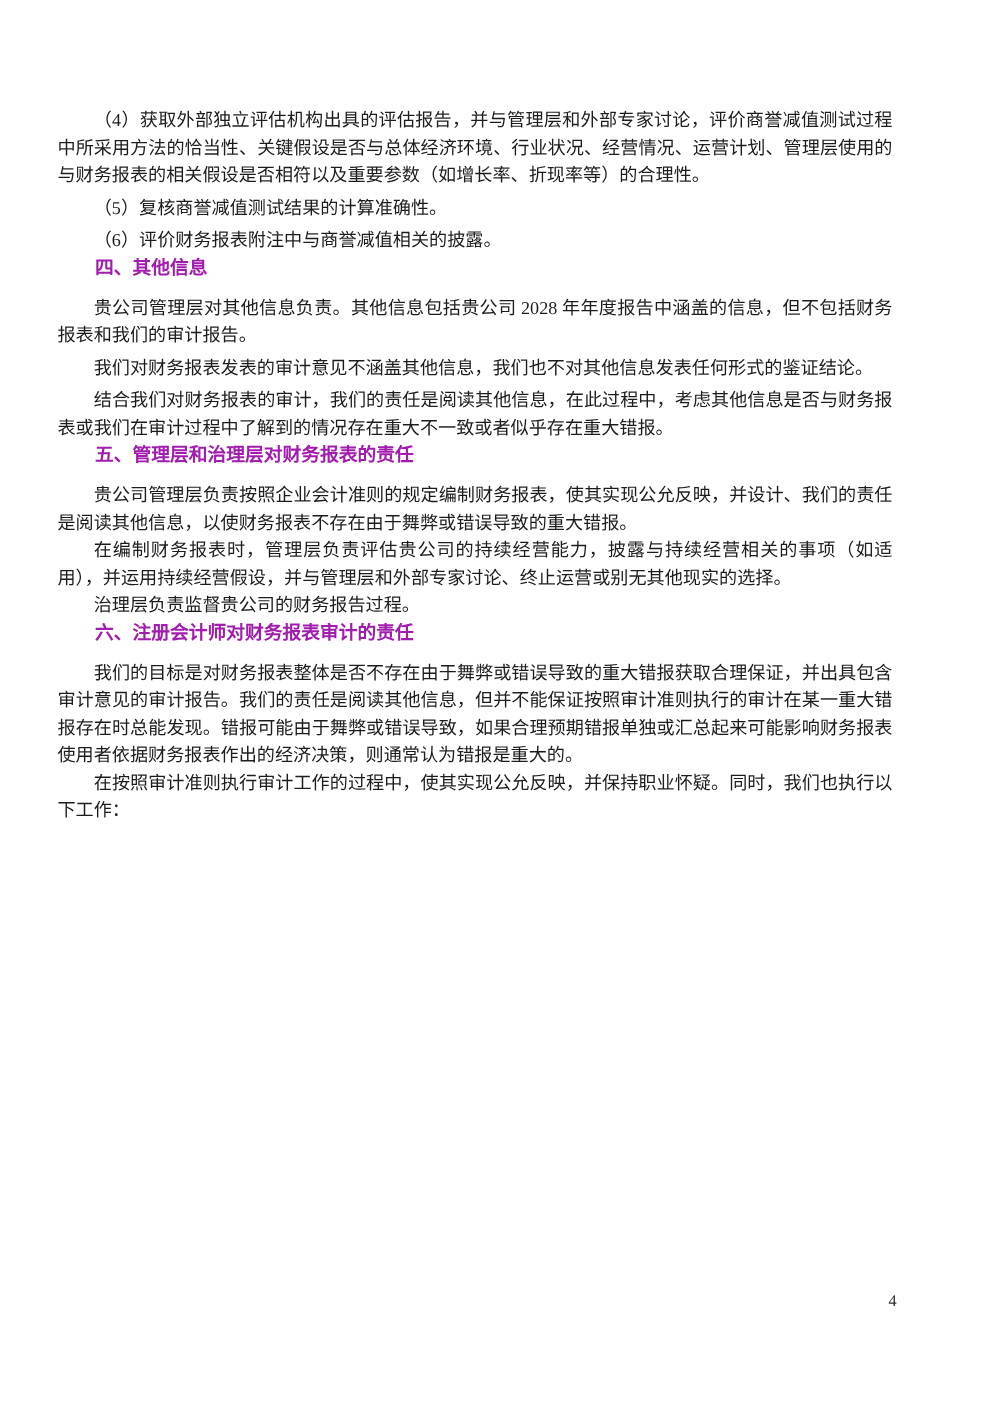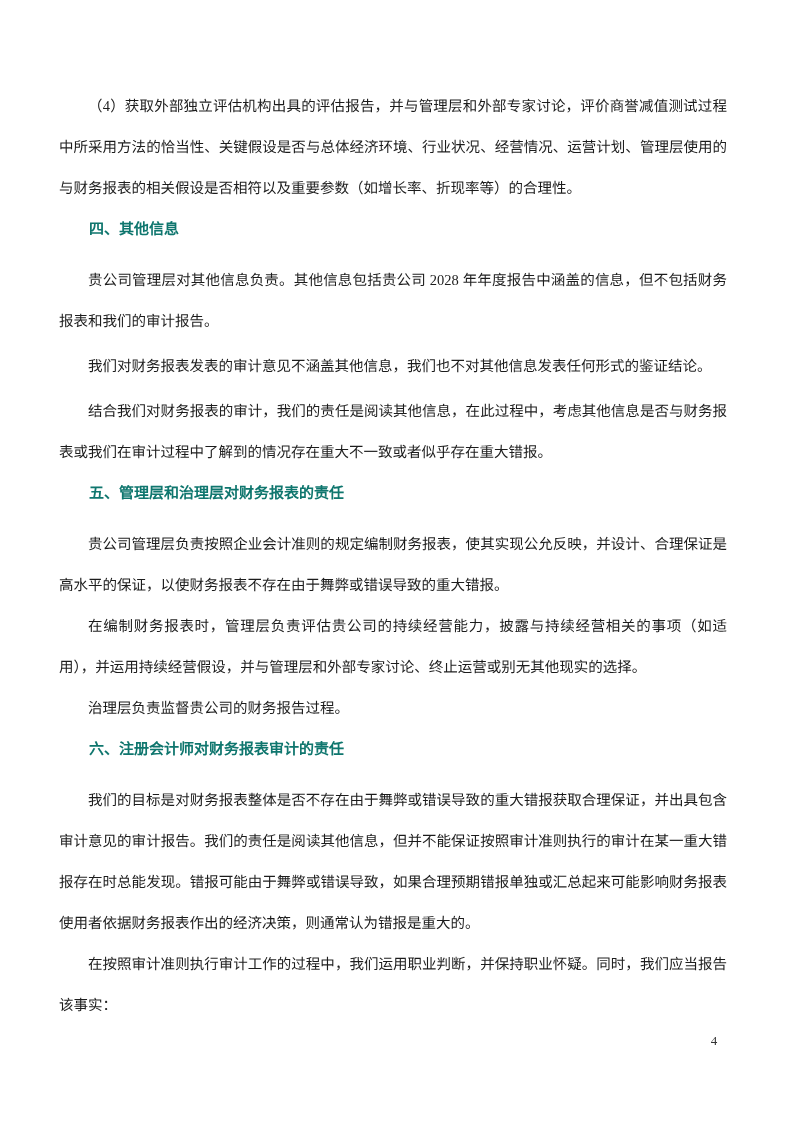--- a/index.html
+++ b/index.html
@@ -10,65 +10,67 @@
   .page {
     position: relative;
     width: 793px;
     height: 1122px;
     background: #ffffff;
     overflow: hidden;
     font-family: "Liberation Serif", "DejaVu Serif", serif;
   }
   .content {
     position: absolute;
-    left: 59px;
+    left: 46px;
     top: 86px;
     width: 668px;
     font-size: 14.5px;
-    line-height: 41px;
+    line-height: 22px;
     color: #1c1c1c;
     text-align: justify;
     text-justify: inter-character;
     font-family: Liberation Serif, serif;
   }
   .para {
     margin: 0;
     text-indent: 2em;
   }
   .mt4 { margin-top: 4px; }
   .heading {
     margin: 0 0 10px 0;
     font-weight: bold;
-    color: #0f766e;
+    color: #a21caf;
     text-indent: 2em;
     font-size: 15px;
   }
   .page-number {
     position: absolute;
     left: 704px;
     top: 1033px;
     width: 20px;
     text-align: center;
     font-size: 13px;
     color: #333333;
     font-family: "Liberation Serif", "DejaVu Serif", serif;
   }
 </style>
 </head>
 <body>
 
 <div class="page">
   <div class="content">
     <p class="para">（4）获取外部独立评估机构出具的评估报告，并与管理层和外部专家讨论，评价商誉减值测试过程中所采用方法的恰当性、关键假设是否与总体经济环境、行业状况、经营情况、运营计划、管理层使用的与财务报表的相关假设是否相符以及重要参数（如增长率、折现率等）的合理性。</p>
+    <p class="para mt4">（5）复核商誉减值测试结果的计算准确性。</p>
+    <p class="para mt4">（6）评价财务报表附注中与商誉减值相关的披露。</p>
     <p class="heading">四、其他信息</p>
     <p class="para">贵公司管理层对其他信息负责。其他信息包括贵公司 2028 年年度报告中涵盖的信息，但不包括财务报表和我们的审计报告。</p>
     <p class="para mt4">我们对财务报表发表的审计意见不涵盖其他信息，我们也不对其他信息发表任何形式的鉴证结论。</p>
     <p class="para mt4">结合我们对财务报表的审计，我们的责任是阅读其他信息，在此过程中，考虑其他信息是否与财务报表或我们在审计过程中了解到的情况存在重大不一致或者似乎存在重大错报。</p>
     <p class="heading">五、管理层和治理层对财务报表的责任</p>
-    <p class="para">贵公司管理层负责按照企业会计准则的规定编制财务报表，使其实现公允反映，并设计、合理保证是高水平的保证，以使财务报表不存在由于舞弊或错误导致的重大错报。</p>
+    <p class="para">贵公司管理层负责按照企业会计准则的规定编制财务报表，使其实现公允反映，并设计、我们的责任是阅读其他信息，以使财务报表不存在由于舞弊或错误导致的重大错报。</p>
     <p class="para">在编制财务报表时，管理层负责评估贵公司的持续经营能力，披露与持续经营相关的事项（如适用），并运用持续经营假设，并与管理层和外部专家讨论、终止运营或别无其他现实的选择。</p>
     <p class="para">治理层负责监督贵公司的财务报告过程。</p>
     <p class="heading">六、注册会计师对财务报表审计的责任</p>
     <p class="para">我们的目标是对财务报表整体是否不存在由于舞弊或错误导致的重大错报获取合理保证，并出具包含审计意见的审计报告。我们的责任是阅读其他信息，但并不能保证按照审计准则执行的审计在某一重大错报存在时总能发现。错报可能由于舞弊或错误导致，如果合理预期错报单独或汇总起来可能影响财务报表使用者依据财务报表作出的经济决策，则通常认为错报是重大的。</p>
-    <p class="para">在按照审计准则执行审计工作的过程中，我们运用职业判断，并保持职业怀疑。同时，我们应当报告该事实：</p>
+    <p class="para">在按照审计准则执行审计工作的过程中，使其实现公允反映，并保持职业怀疑。同时，我们也执行以下工作：</p>
   </div>
   <div class="page-number">4</div>
 </div>
 
 </body></html>

